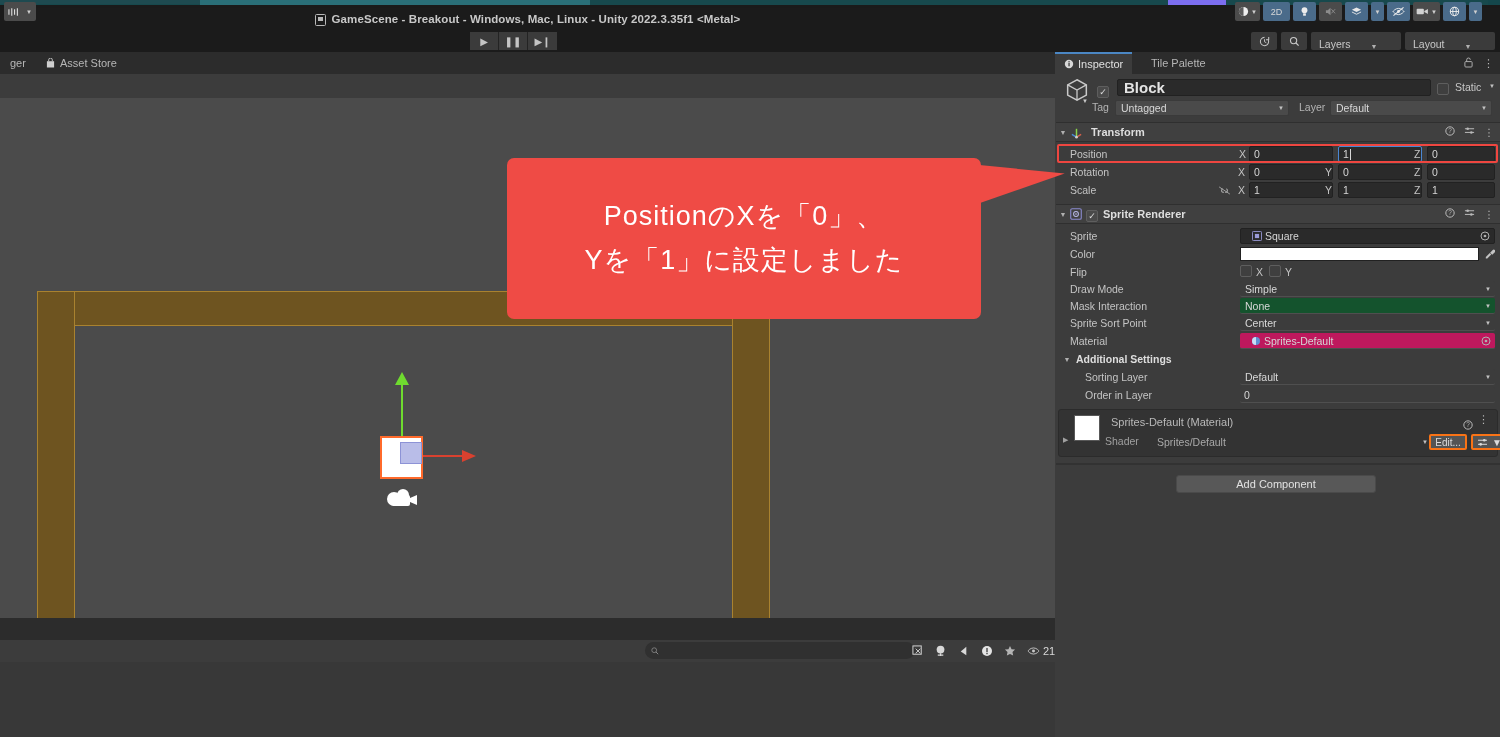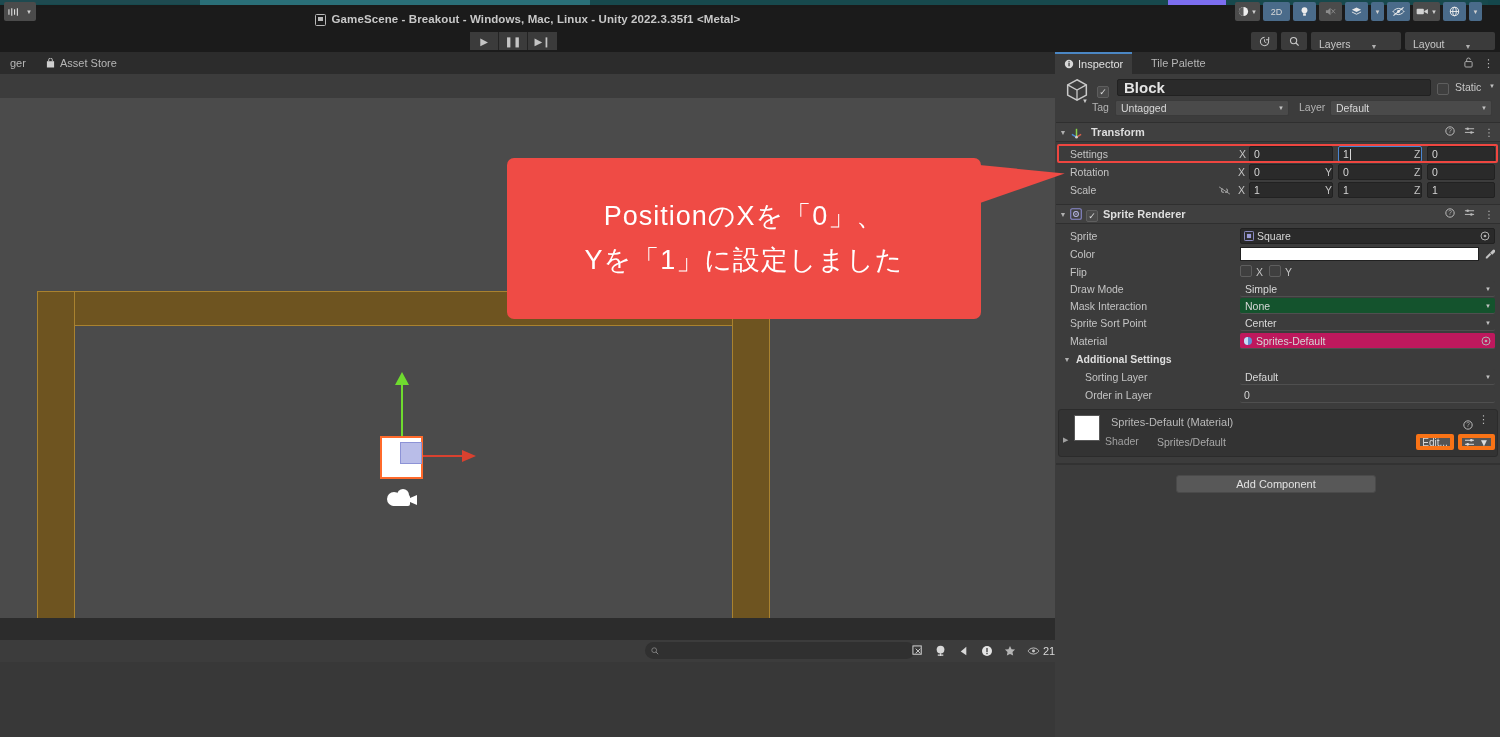--- a/index.html
+++ b/index.html
@@ -143,27 +143,27 @@
   
   .callout { position:absolute; left:507px; top:158px; width:474px; height:161px;
      background:#ef4b45; border-radius:7px; z-index:30;
      display:flex; flex-direction:column; align-items:center; justify-content:center;}
   .callout-txt { color:#ffffff; font-size:27px; line-height:1.62; letter-spacing:1px; text-align:left;}
   .callout-tail{ position:absolute; left:975px; top:163px; width:0; height:0; z-index:29;
      border-top:12px solid transparent; border-bottom:28px solid transparent;
      border-left:90px solid #ef4b45; transform:rotate(-2deg); }
 
   .sprite-chipbox{ background:#2a2a2a; border:1px solid #212121; border-radius:2px; height:16px;
-     display:flex; align-items:center; padding-left:3px; gap:3px; color:#d6d6d6; font-size:10.5px;}
+     display:flex; align-items:center; padding-left:11px; gap:3px; color:#d6d6d6; font-size:10.5px;}
   .colorswatch{ background:#ffffff; border:1px solid #212121; height:14px;}
   .matbox { background:#333333; border:1px solid #2b2b2b; border-radius:3px;}
   .addcomp { width:200px; height:18px; background:#585858; border-radius:3px; border:1px solid #4a4a4a;
      display:flex; align-items:center; justify-content:center; color:#e2e2e2; font-size:11px;}
-  .small-btn{ height:16px; background:#545454; border:4px solid #f97316; border-radius:2px;
-     display:flex; align-items:center; justify-content:center; color:#dcdcdc; font-size:10px; padding:0 5px;}
+  .small-btn{ height:16px; background:#545454; border:2px solid #f97316; border-radius:2px;
+     display:flex; align-items:center; justify-content:center; color:#dcdcdc; font-size:10px; padding:0 5px;margin-left:13px;}
 </style>
 </head>
 <body>
 
 <div id="root">
 
   <div class="browser-strip">
     <div class="tab-a"></div>
     <div class="tab-b"></div>
     <div class="tab-purple"></div>
@@ -473,21 +473,21 @@
             <line x1="1" y1="7" x2="11" y2="7" stroke="#b9b9b9" stroke-width="1.1"></line>
             <circle cx="4" cy="3" r="1.4" fill="#b9b9b9"></circle>
             <circle cx="8" cy="7" r="1.4" fill="#b9b9b9"></circle>
           </svg>
       </span>
       <span>⋮</span>
     </span>
   </div>
 
   <div class="row" style="position:absolute;left:1056px;top:145px;width:444px;">
-    <span class="row-lbl" style="position:absolute;left:14px;">Settings</span>
+    <span class="row-lbl" style="position:absolute;left:14px;">Position</span>
     <span class="axis-lbl" style="position:absolute;left:1239px;margin-left:-1056px;">X</span>
     <div class="ffield" style="position:absolute;left:193px;width:84px;">0</div>
     <span class="axis-lbl" style="position:absolute;left:326px;color:#6f9ed6;">Y</span>
     <div class="ffield focused" style="position:absolute;left:282px;width:84px;">
       <span>1</span>
         <span class="caret-bar"></span>
     </div>
     <span class="axis-lbl" style="position:absolute;left:358px;">Z</span>
     <div class="ffield" style="position:absolute;left:371px;width:68px;">0</div>
   </div>

